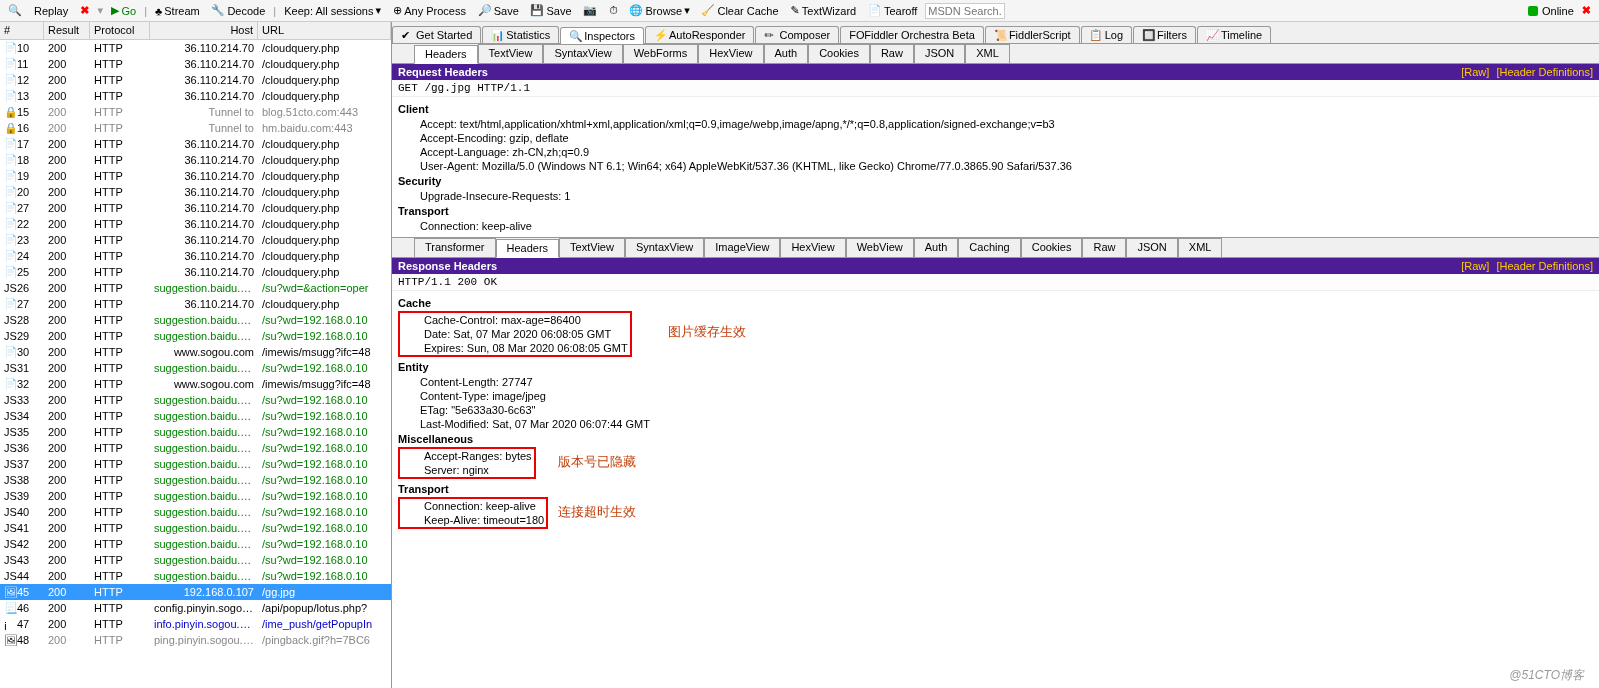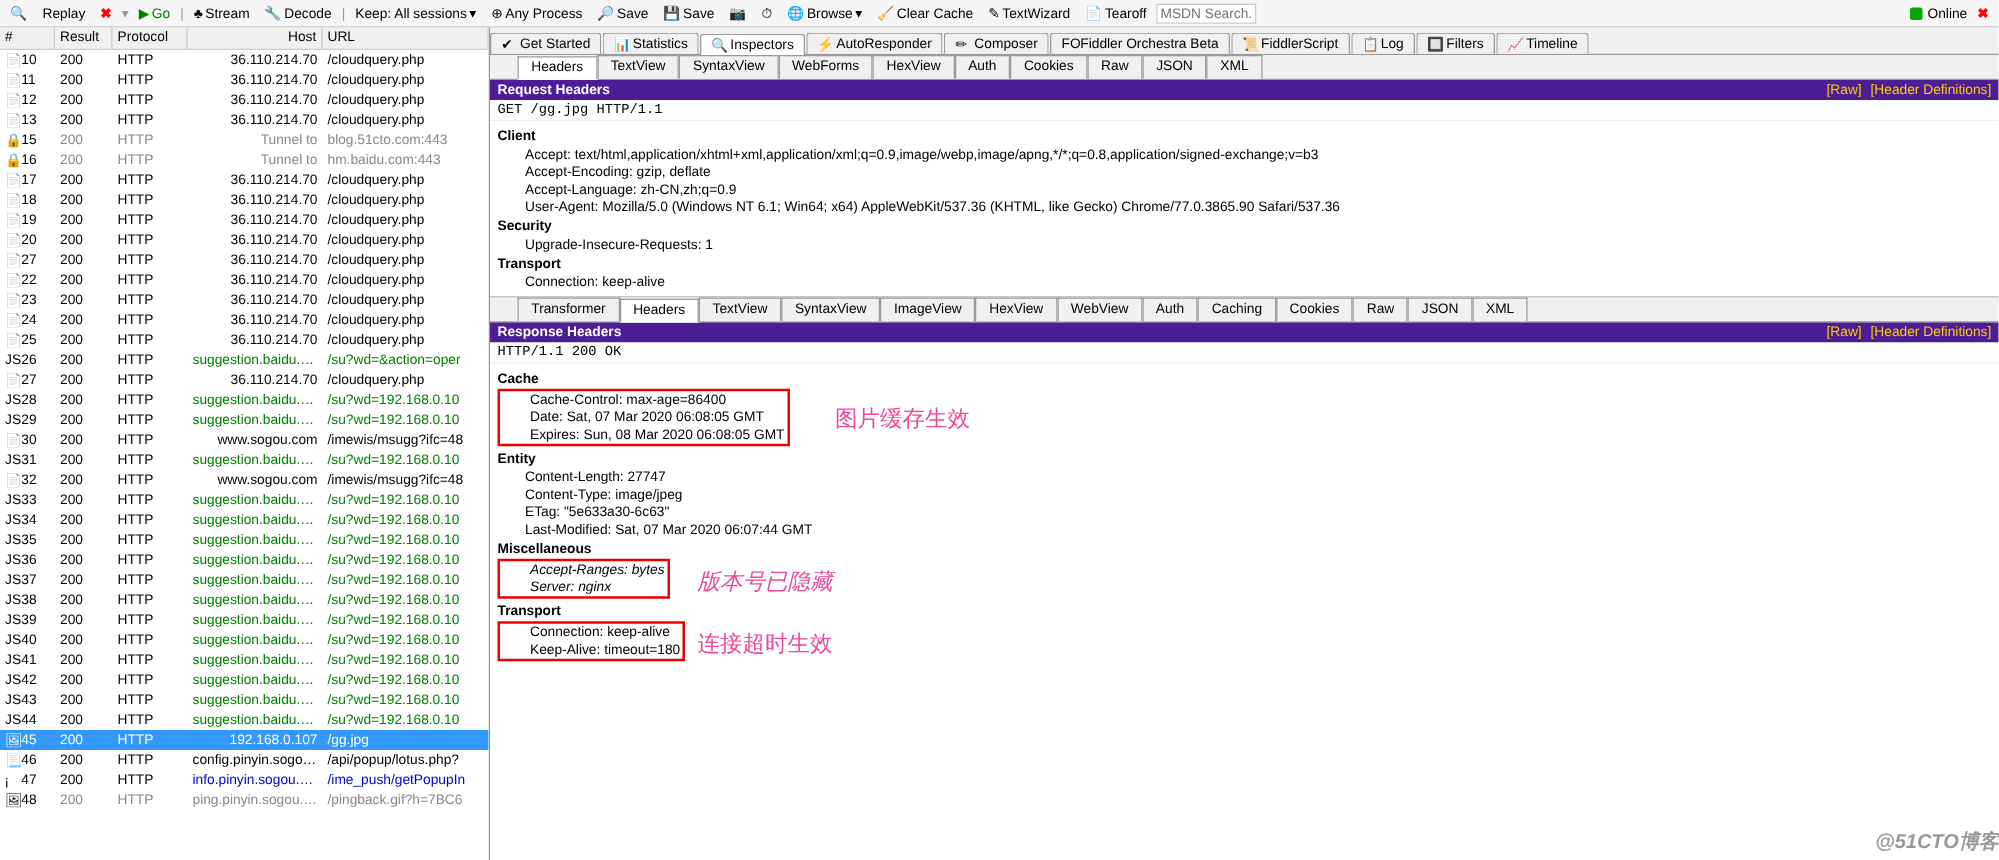--- a/index.html
+++ b/index.html
@@ -54,23 +54,23 @@
 .mono { font-family: "Courier New", monospace; padding: 2px 6px; background: #fdfdfd; border-bottom: 1px solid #eee; }
 
 .hdr-content { padding: 4px 6px; background: #fff; overflow: auto; }
 .hdr-group { font-weight: bold; padding: 2px 0; }
 .hdr-line { padding: 1px 0 1px 22px; }
 
 .request-pane { border-bottom: 1px solid #999; }
 .response-pane { flex: 1; position: relative; }
 
 .redbox { border: 2px solid #e00; padding: 0 2px; margin: 0 0 2px 0; display: inline-block; }
-.annot { color: #ec4899; position: absolute; font-size: 18px; }
-
-.watermark { position: absolute; right: 0; bottom: 4px; color: #999; font-size: 16px; font-style: italic; font-weight: bold; }
+.annot { color: #c2410c; position: absolute; font-size: 13px; }
+
+.watermark { position: absolute; right: 15px; bottom: 4px; color: #999; font-size: 12px; font-style: italic; }
 </style>
 </head>
 <body>
 
 <div class="toolbar">
   <span class="item">
       <span class="ico">🔍</span>
     </span>
   <span class="item">
       <span>Replay</span>
@@ -606,21 +606,21 @@
             <div class="hdr-line">Expires: Sun, 08 Mar 2020 06:08:05 GMT</div>
           </span>
           <span class="annot" style="left:270px;top:12px;">图片缓存生效</span>
         </div>
         <div class="hdr-group">Entity</div>
         <div class="hdr-line">Content-Length: 27747</div>
         <div class="hdr-line">Content-Type: image/jpeg</div>
         <div class="hdr-line">ETag: "5e633a30-6c63"</div>
         <div class="hdr-line">Last-Modified: Sat, 07 Mar 2020 06:07:44 GMT</div>
         <div class="hdr-group">Miscellaneous</div>
-        <div style="position:relative;font-style:italic;">
+        <div style="position:relative;">
           <span class="redbox">
             <div class="hdr-line">Accept-Ranges: bytes</div>
             <div class="hdr-line">Server: nginx</div>
           </span>
           <span class="annot" style="left:160px;top:6px;">版本号已隐藏</span>
         </div>
         <div class="hdr-group">Transport</div>
         <div style="position:relative;">
           <span class="redbox">
             <div class="hdr-line">Connection: keep-alive</div>

